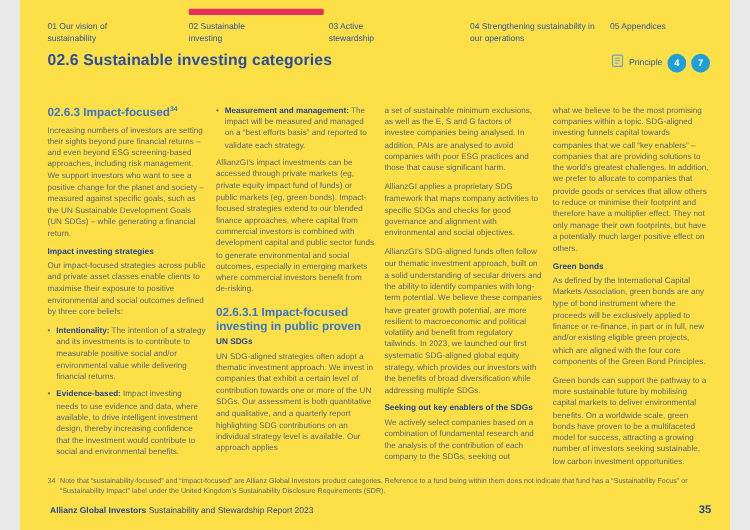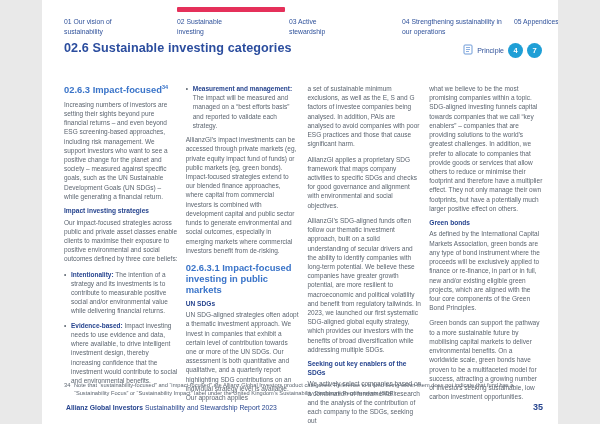--- a/index.html
+++ b/index.html
@@ -1,20 +1,20 @@
 <!DOCTYPE html>
 <html><head>
 <meta charset="utf-8">
 <style>
   * { margin:0; padding:0; box-sizing:border-box; }
   html,body { background:#e9e9e9; }
   body { font-family:"Liberation Sans", sans-serif; }
   .page {
-    position:relative; width:516px; height:424px; margin:0 auto;
-    background:#ffffff; overflow:hidden;
+    position:relative; width:568px; height:424px; margin:0 auto;
+    background:#fde047; overflow:hidden;
   }
   
   .nav-item {
     position:absolute; top:17px; font-size:6.8px; line-height:1.45;
     color:#31539b; cursor:pointer;
   }
   .active-bar {
     position:absolute; top:7px; left:135px; width:108px; height:5px;
     border-radius:1px;
   }
@@ -120,21 +120,21 @@
         <span><span class="lead">Evidence-based:</span><span> Impact investing needs to use evidence and data, where available, to drive intelligent investment design, thereby increasing confidence that the investment would contribute to social and environmental benefits.</span></span>
       </div>
     </div>
 
     <div class="col">
       <div class="bullet">
         <span class="dot">•</span>
         <span><span class="lead">Measurement and management:</span><span> The impact will be measured and managed on a “best efforts basis” and reported to validate each strategy.</span></span>
       </div>
       <p class="p">AllianzGI’s impact investments can be accessed through private markets (eg, private equity impact fund of funds) or public markets (eg, green bonds). Impact-focused strategies extend to our blended finance approaches, where capital from commercial investors is combined with development capital and public sector funds to generate environmental and social outcomes, especially in emerging markets where commercial investors benefit from de-risking.</p>
-      <div class="h3" style="margin-top:7px;">02.6.3.1 Impact-focused investing in public markets</div>
+      <div class="h3" style="margin-top:7px;">02.6.3.1 Impact-focused investing in public proven</div>
       <div class="h4" style="margin-top:0;">UN SDGs</div>
       <p class="p">UN SDG-aligned strategies often adopt a thematic investment approach. We invest in companies that exhibit a certain level of contribution towards one or more of the UN SDGs. Our assessment is both quantitative and qualitative, and a quarterly report highlighting SDG contributions on an individual strategy level is available. Our approach applies</p>
     </div>
 
     <div class="col">
       <p class="p">a set of sustainable minimum exclusions, as well as the E, S and G factors of investee companies being analysed. In addition, PAIs are analysed to avoid companies with poor ESG practices and those that cause significant harm.</p>
       <p class="p">AllianzGI applies a proprietary SDG framework that maps company activities to specific SDGs and checks for good governance and alignment with environmental and social objectives.</p>
       <p class="p">AllianzGI’s SDG-aligned funds often follow our thematic investment approach, built on a solid understanding of secular drivers and the ability to identify companies with long-term potential. We believe these companies have greater growth potential, are more resilient to macroeconomic and political volatility and benefit from regulatory tailwinds. In 2023, we launched our first systematic SDG-aligned global equity strategy, which provides our investors with the benefits of broad diversification while addressing multiple SDGs.</p>
       <div class="h4">Seeking out key enablers of the SDGs</div>
       <p class="p">We actively select companies based on a combination of fundamental research and the analysis of the contribution of each company to the SDGs, seeking out</p>

